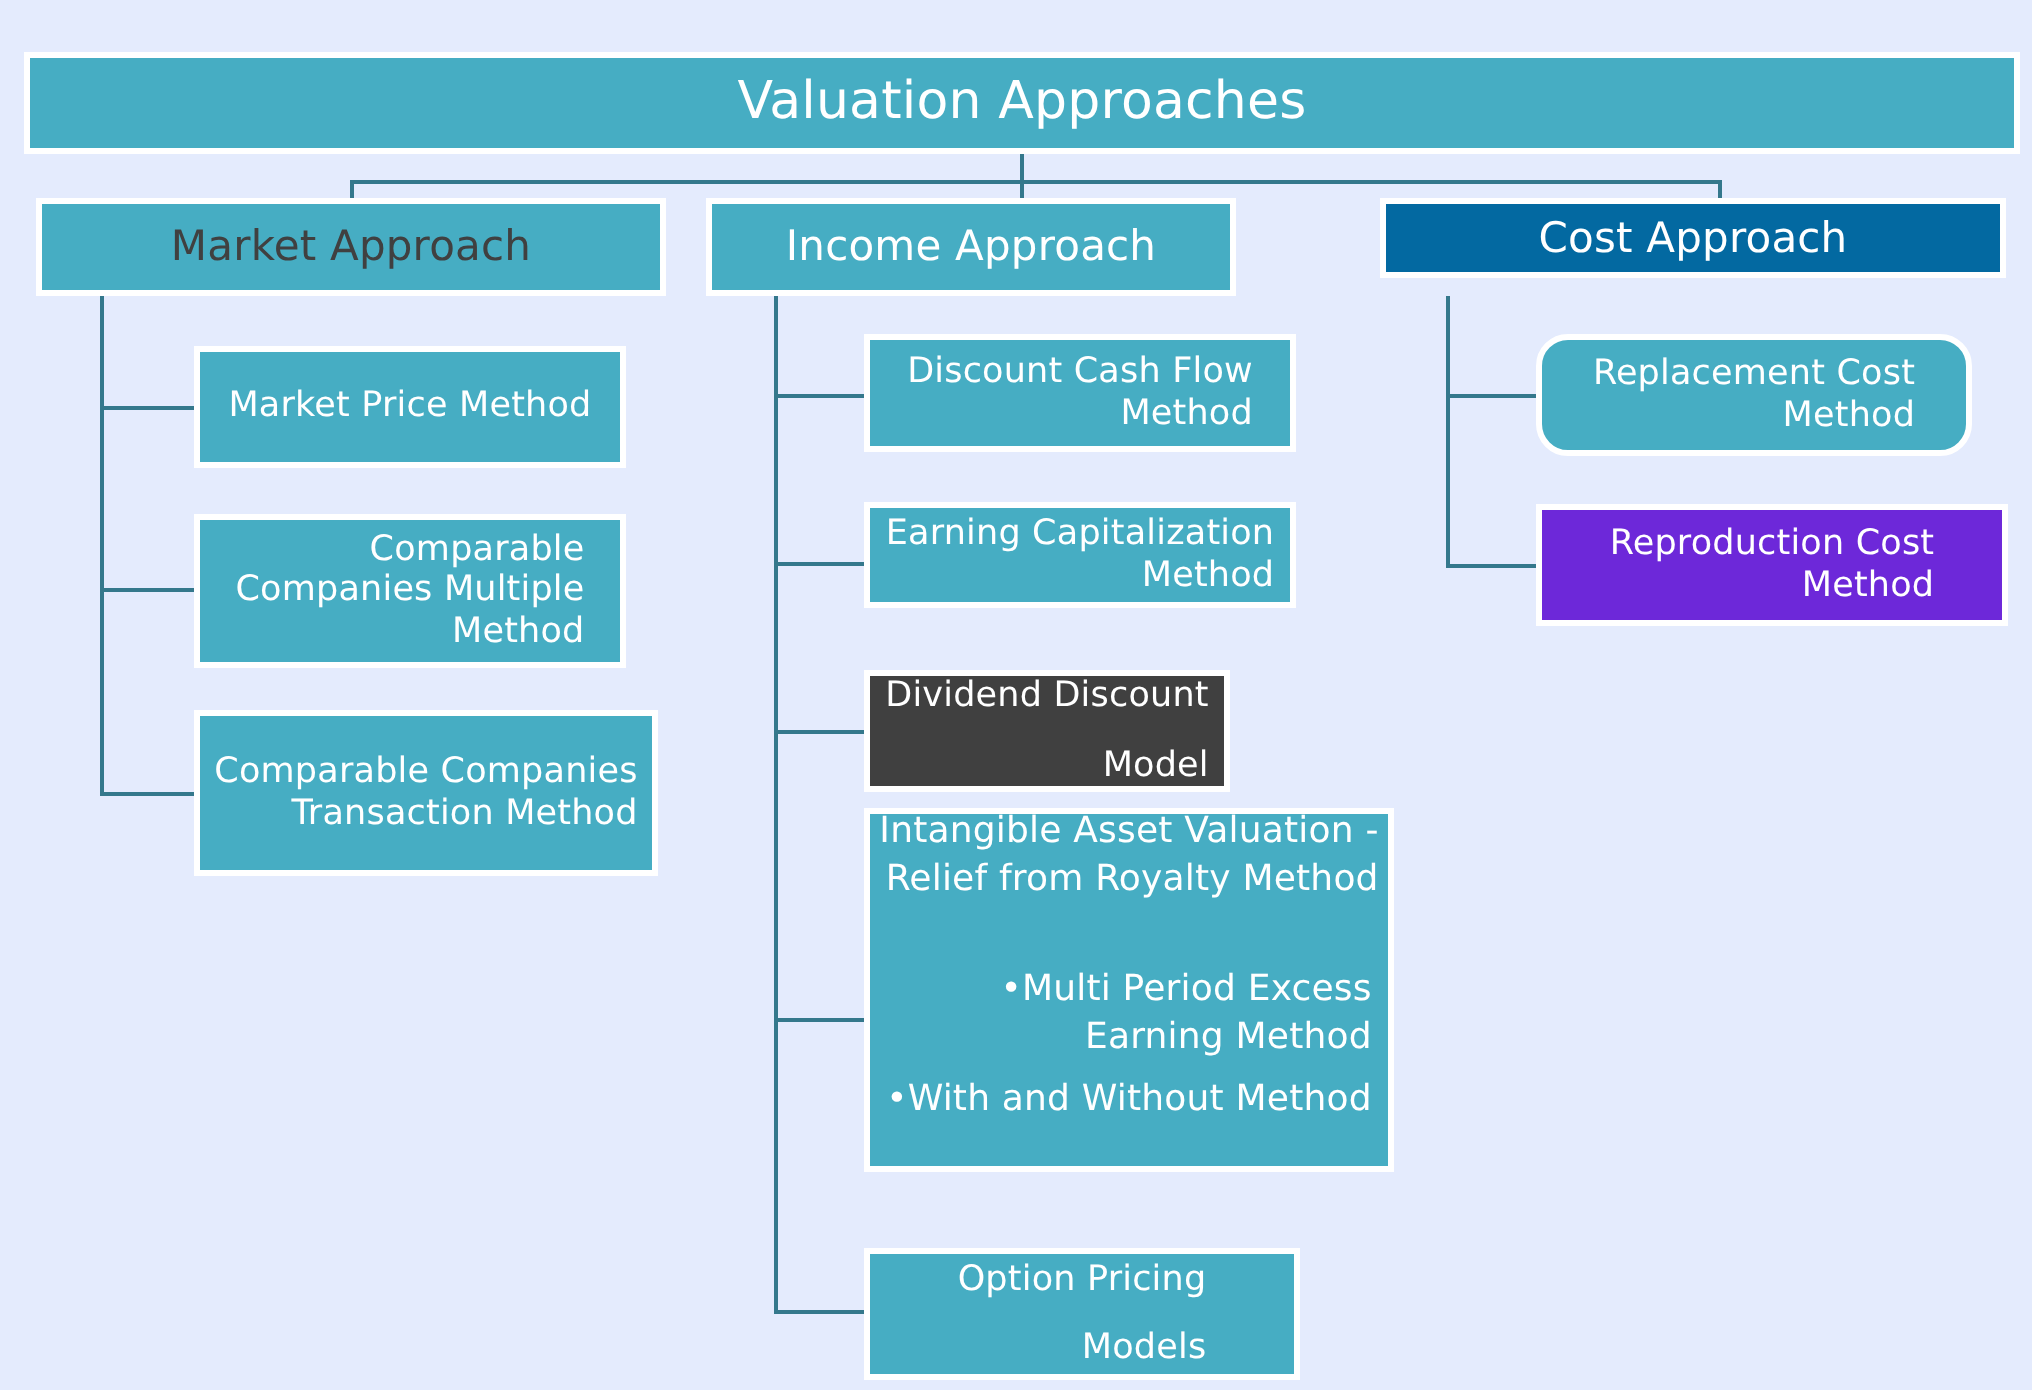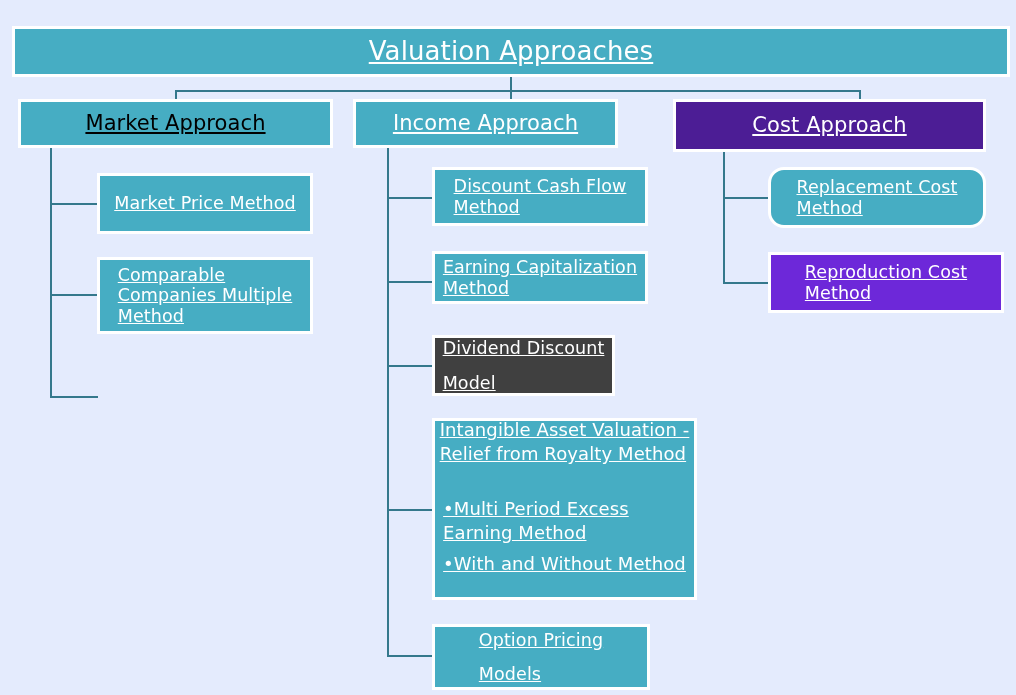--- a/index.html
+++ b/index.html
@@ -17,25 +17,24 @@
   }
   .node {
     position: absolute;
     box-sizing: border-box;
     background: #46adc3;
     border: 3px solid #7f1d1d;
     color: #ffffff;
     display: flex;
     align-items: center;
     justify-content: center;
-    text-align: left;
+    text-align: right;
     line-height: 1.18;
     white-space: pre-line;
     letter-spacing: 0.1px;
-    text-decoration: underline;
   }
   .node.title {
     font-size: 26px;
   }
   .node.level2 {
     font-size: 21px;
   }
   .node.leaf {
     font-size: 17.5px;
   }
@@ -87,43 +86,45 @@
   <div class="conn h" style="left: 387px; top: 365px; width: 46px; height: 2px; background: rgb(52, 120, 140);"></div>
   <div class="conn h" style="left: 387px; top: 509px; width: 46px; height: 2px; background: rgb(52, 120, 140);"></div>
   <div class="conn h" style="left: 387px; top: 655px; width: 46px; height: 2px; background: rgb(52, 120, 140);"></div>
 
   <div class="conn v" style="left: 723px; top: 148px; width: 2px; height: 136px; background: rgb(52, 120, 140);"></div>
   <div class="conn h" style="left: 723px; top: 197px; width: 46px; height: 2px; background: rgb(52, 120, 140);"></div>
   <div class="conn h" style="left: 723px; top: 282px; width: 46px; height: 2px; background: rgb(52, 120, 140);"></div>
 
   <div class="node title" style="left: 12px; top: 26px; width: 998px; height: 51px; background: rgb(70, 173, 195); border-color: rgb(255, 255, 255); color: rgb(255, 255, 255);">Valuation Approaches</div>
 
-  <div class="node level2" style="left: 18px; top: 99px; width: 315px; height: 49px; background: rgb(70, 173, 195); border-color: rgb(255, 255, 255); color: #000000;">Market Approach</div>
+  <div class="node level2" style="left: 18px; top: 99px; width: 315px; height: 49px; background: rgb(70, 173, 195); border-color: rgb(255, 255, 255); color: #404040;">Market Approach</div>
 
   <div class="node level2" style="left: 353px; top: 99px; width: 265px; height: 49px; background: rgb(70, 173, 195); border-color: rgb(255, 255, 255); color: rgb(255, 255, 255);">Income Approach</div>
 
-  <div class="node level2" style="left: 673px; top: 99px; width: 313px; height: 53px; background: #4c1d95; border-color: rgb(255, 255, 255); color: rgb(255, 255, 255);">Cost Approach</div>
+  <div class="node level2" style="left: 690px; top: 99px; width: 313px; height: 40px; background: #0369a1; border-color: rgb(255, 255, 255); color: rgb(255, 255, 255);">Cost Approach</div>
 
   <div class="node leaf" style="left: 97px; top: 173px; width: 216px; height: 61px; background: rgb(70, 173, 195); border-color: rgb(255, 255, 255); color: rgb(255, 255, 255);">Market Price Method</div>
 
   <div class="node leaf" style="left: 97px; top: 257px; width: 216px; height: 77px; background: rgb(70, 173, 195); border-color: rgb(255, 255, 255); color: rgb(255, 255, 255);">Comparable
 Companies Multiple
 Method</div>
 
+  <div class="node leaf" style="left: 97px; top: 355px; width: 232px; height: 83px; background: rgb(70, 173, 195); border-color: rgb(255, 255, 255); color: rgb(255, 255, 255);">Comparable Companies
+Transaction Method</div>
 
   <div class="node leaf" style="left: 432px; top: 167px; width: 216px; height: 59px; background: rgb(70, 173, 195); border-color: rgb(255, 255, 255); color: rgb(255, 255, 255);">Discount Cash Flow
 Method</div>
 
   <div class="node leaf" style="left: 432px; top: 251px; width: 216px; height: 53px; background: rgb(70, 173, 195); border-color: rgb(255, 255, 255); color: rgb(255, 255, 255);">Earning Capitalization
 Method</div>
 
   <div class="node leaf loose" style="left: 432px; top: 335px; width: 183px; height: 61px; background: #404040; border-color: rgb(255, 255, 255); color: rgb(255, 255, 255);">Dividend Discount
 Model</div>
 
-  <div class="node bigleaf" style="left: 432px; top: 418px; width: 265px; height: 182px; background: rgb(70, 173, 195); border-color: rgb(255, 255, 255); color: rgb(255, 255, 255);">
+  <div class="node bigleaf" style="left: 432px; top: 404px; width: 265px; height: 182px; background: rgb(70, 173, 195); border-color: rgb(255, 255, 255); color: rgb(255, 255, 255);">
     <span class="lead">Intangible Asset Valuation -
 Relief from Royalty Method</span>
     <span class="bullets">
       <span class="b1">•Multi Period Excess
 Earning Method</span>
       <span class="b2">•With and Without Method</span>
     </span>
   </div>
 
   <div class="node leaf loose" style="left: 432px; top: 624px; width: 218px; height: 66px; background: rgb(70, 173, 195); border-color: rgb(255, 255, 255); color: rgb(255, 255, 255);">Option Pricing

